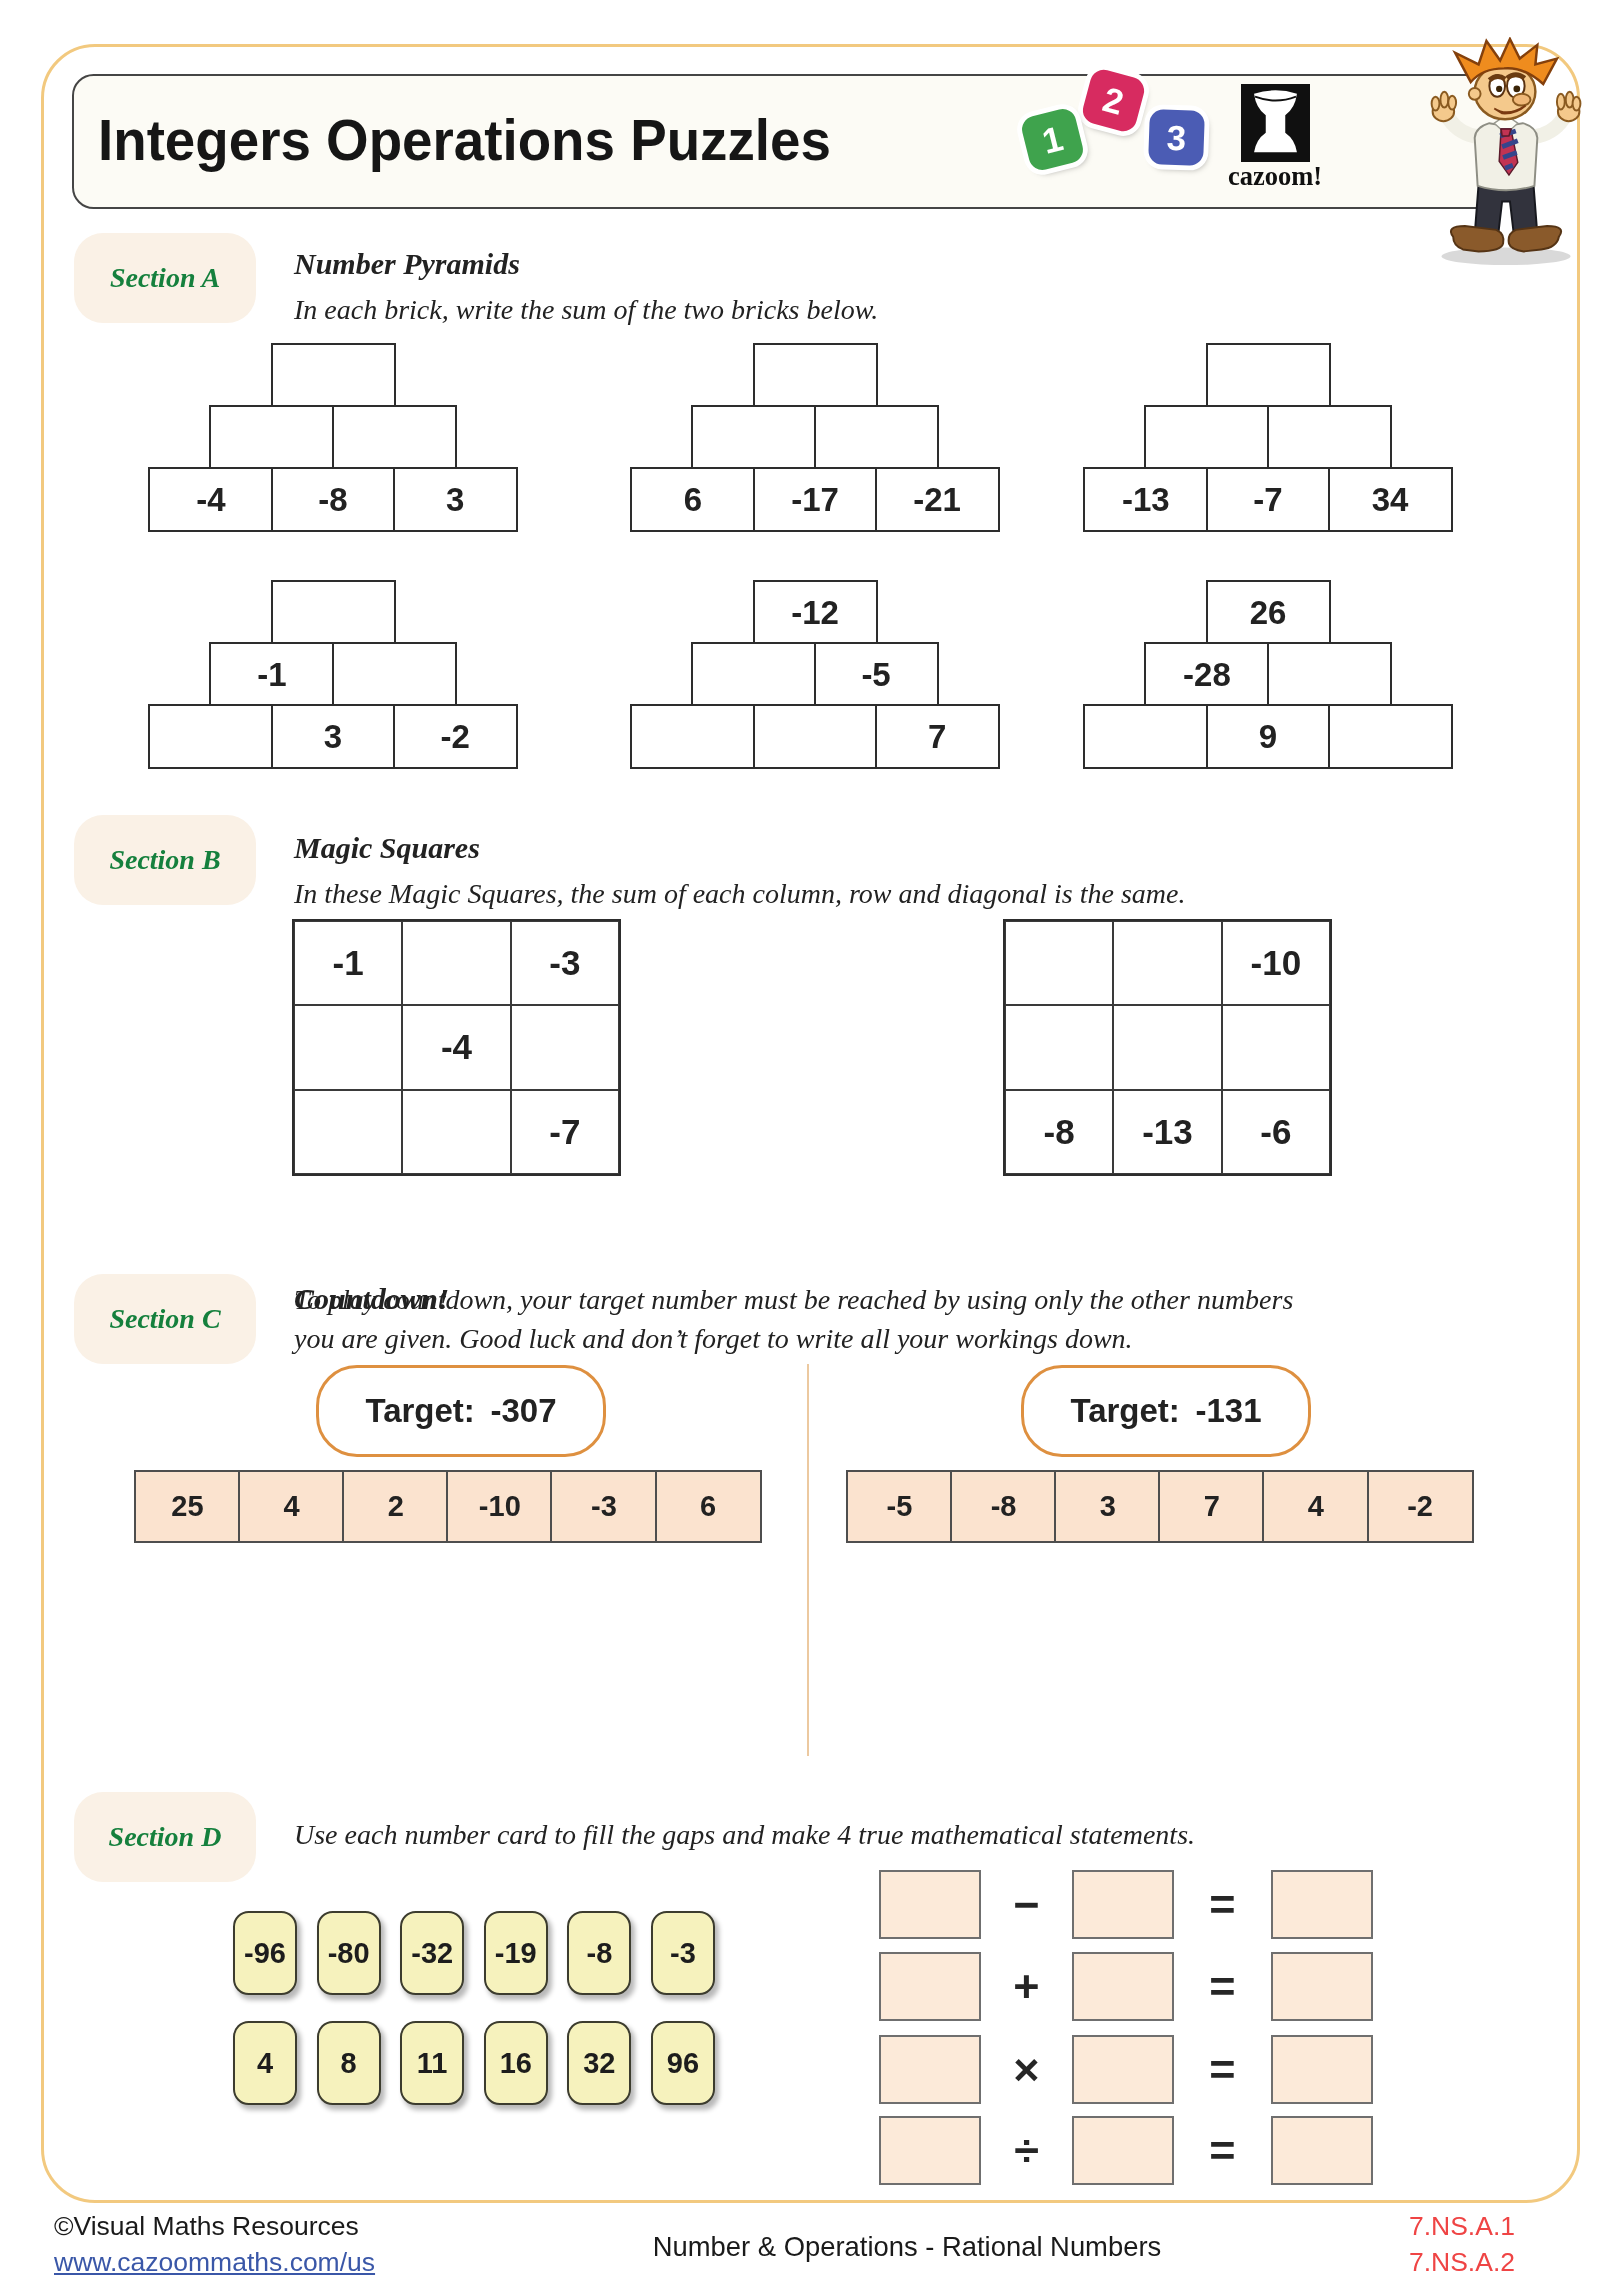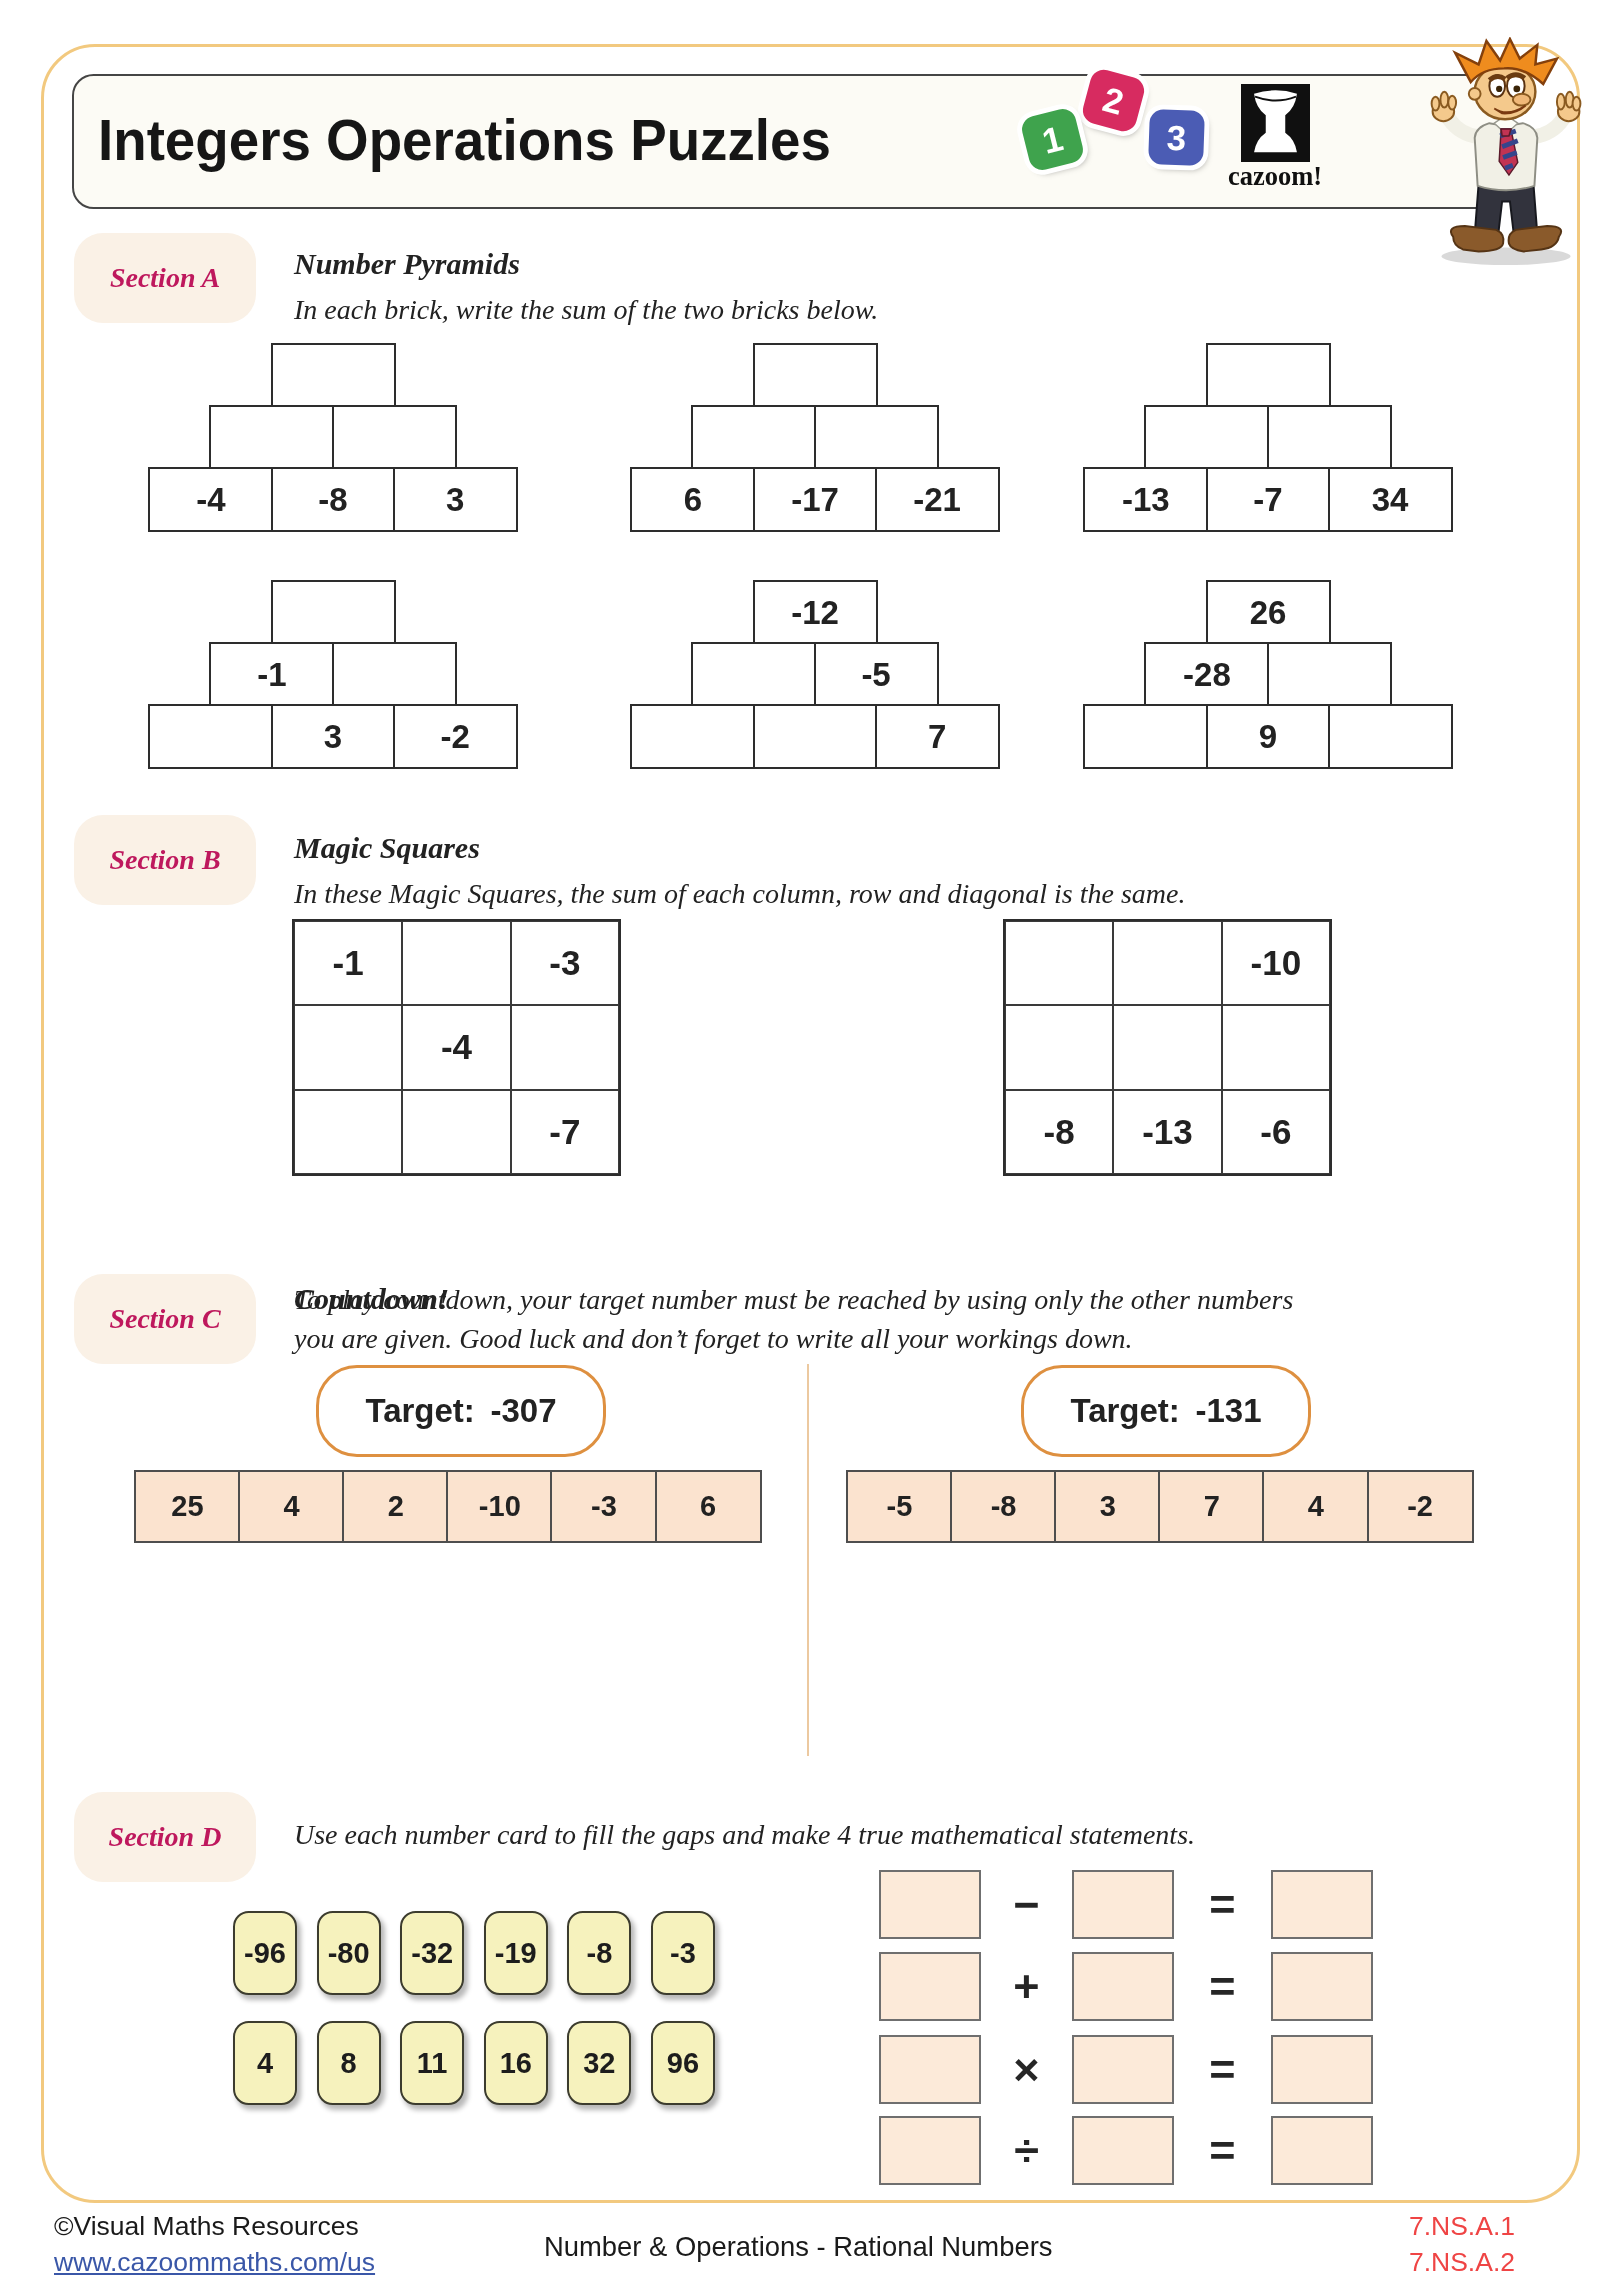--- a/index.html
+++ b/index.html
@@ -37,21 +37,21 @@
     position:absolute; left:1215px; top:161px; width:120px; text-align:center;
     font-family:"Liberation Serif", serif; font-weight:bold; font-size:26.5px; color:#101010;
   }
   .mascot { position:absolute; left:1414px; top:37px; width:186px; height:235px; z-index:5; }
 
   
   .pill {
     position:absolute; left:74px; width:182px; height:90px; background:#faf1e6;
     border-radius:29px; display:flex; align-items:center; justify-content:center;
     font-family:"Liberation Serif", serif; font-style:italic; font-weight:bold;
-    font-size:28px; color:#be185d;
+    font-size:28px; color:#15803d;
   }
   .sec-head {
     position:absolute; left:294px; font-family:"Liberation Serif", serif;
     font-style:italic; font-weight:bold; font-size:30px; color:#222;
   }
   .sec-sub {
     position:absolute; left:294px; font-family:"Liberation Serif", serif;
     font-style:italic; font-size:28px; color:#222; line-height:39px;
   }
 
@@ -103,21 +103,21 @@
   }
   .eqrow { position:absolute; display:flex; align-items:center; height:69px; }
   .eqbox { width:102px; height:69px; background:#fcead9; border:2px solid #6f6f6f; }
   .eqop { width:91px; text-align:center; font-size:45px; font-weight:bold; color:#262626; }
   .eqeq { width:97px; text-align:center; font-size:45px; font-weight:bold; color:#262626; }
   .eqbox.fillable { cursor:text; }
 
   
   .f-copy { position:absolute; left:54px; top:2211px; font-size:26.5px; color:#1a1a1a; }
   .f-url  { position:absolute; left:54px; top:2247px; font-size:26.5px; color:#3a57a8; text-decoration:underline; }
-  .f-center { position:absolute; left:544px; top:2231px; width:686px; text-align:left; font-size:27.4px; color:#1a1a1a; }
+  .f-center { position:absolute; left:564px; top:2231px; width:686px; text-align:center; font-size:27.4px; color:#1a1a1a; }
   .f-std { position:absolute; right:106px; text-align:right; font-size:26.5px; color:#ef4444; }
 </style>
 </head>
 <body>
 
 <div class="frame"></div>
 
 <div class="titlebox">
   <div class="title">Integers Operations Puzzles</div>
 </div>

